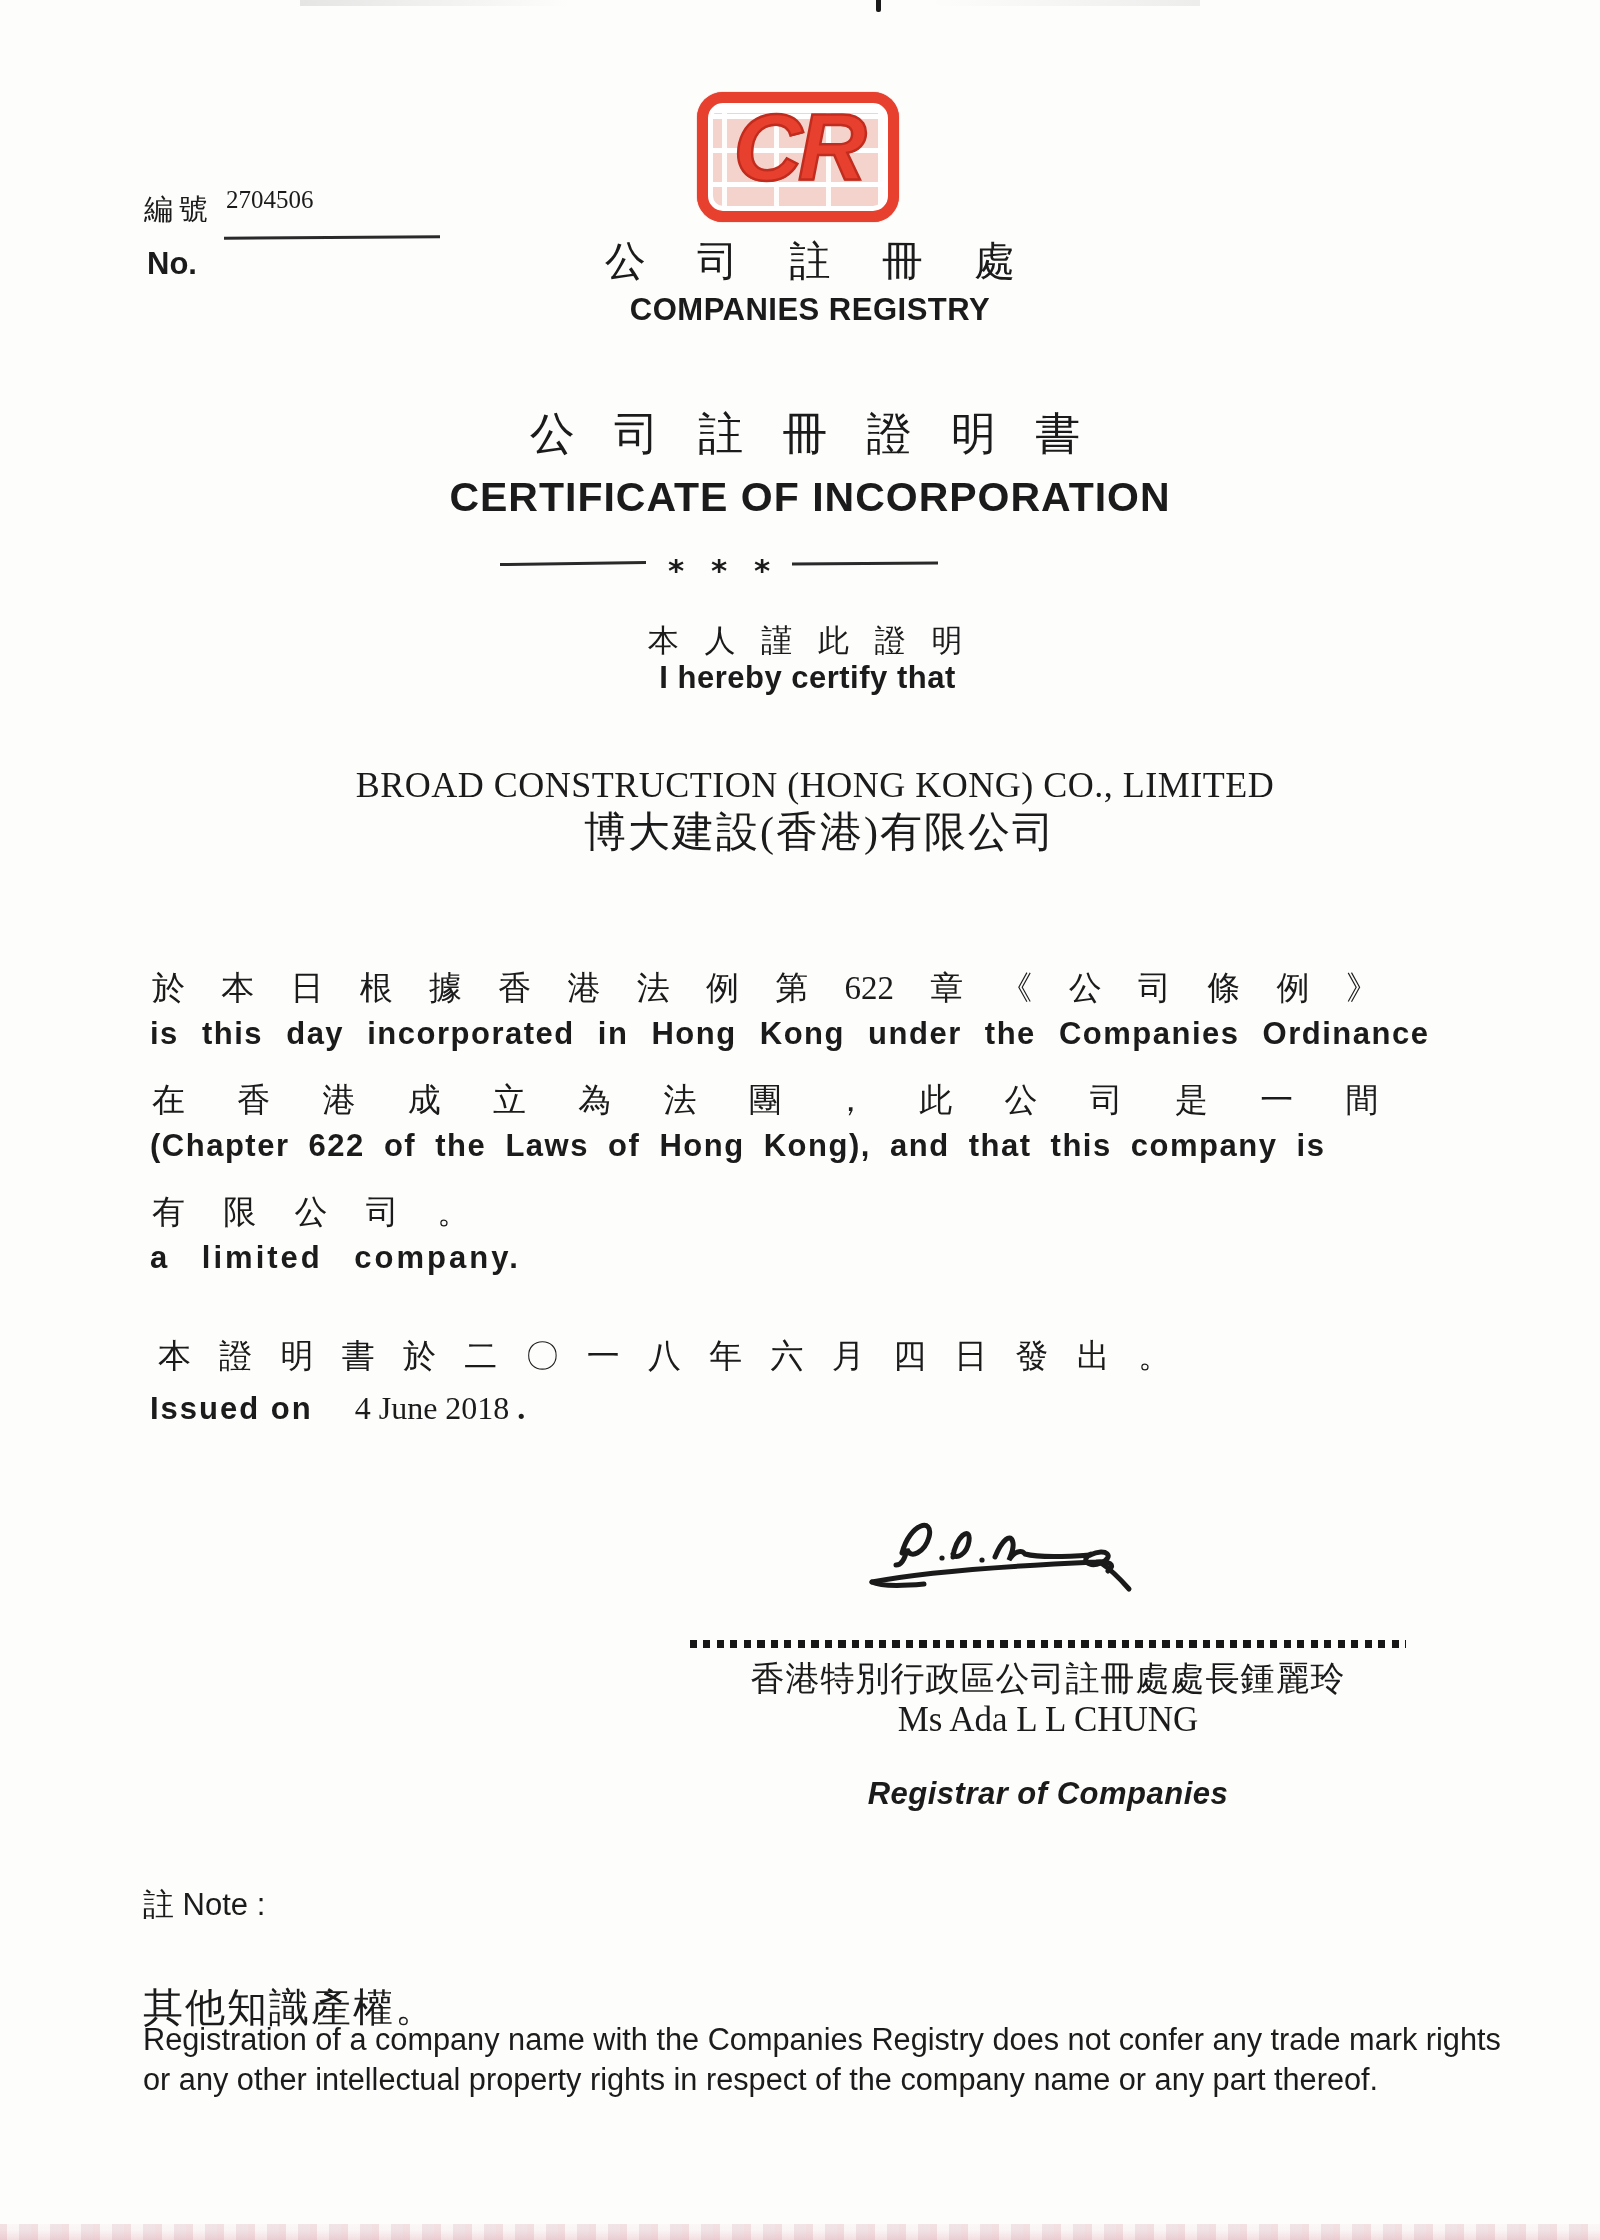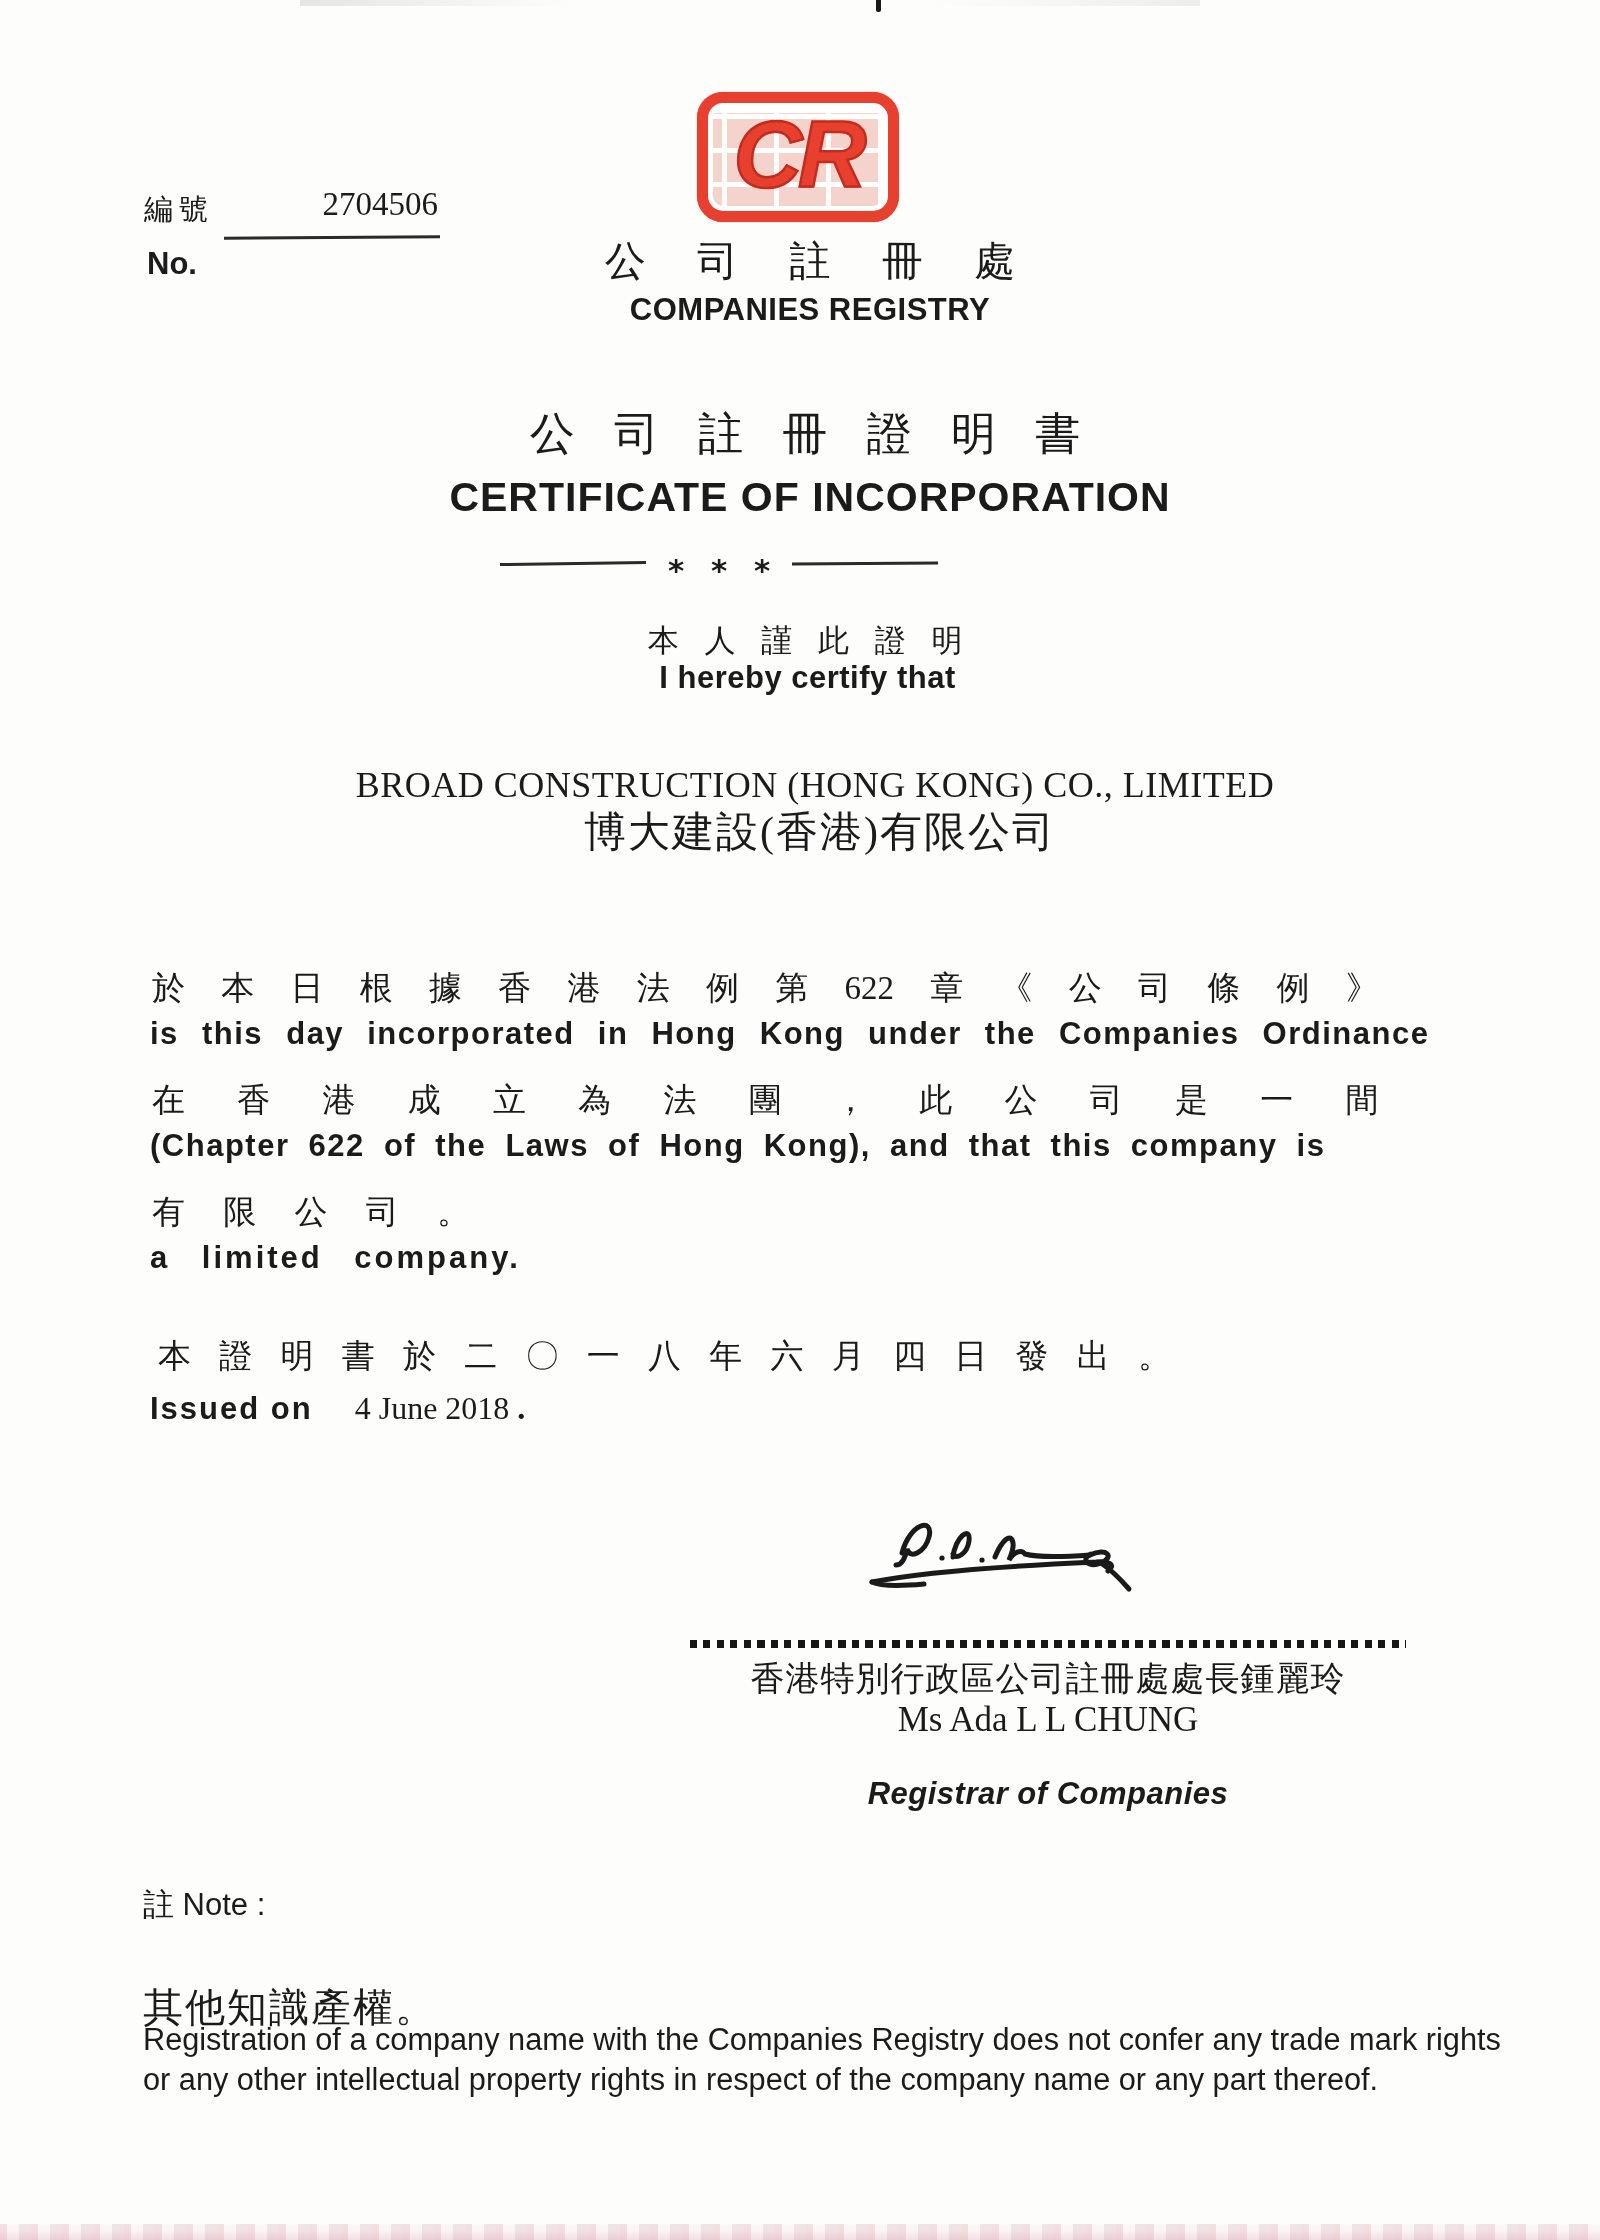--- a/index.html
+++ b/index.html
@@ -14,36 +14,36 @@
   }
   .abs{position:absolute;}
 
   
   .cn{font-family:"Liberation Serif", serif;}
   .en-sans{font-family:"Liberation Sans", sans-serif;}
   .en-serif{font-family:"Liberation Serif", serif;}
 
   
   .num-label-cn{left:144px;top:190px;font-size:29px;letter-spacing:6px;}
-  .num-value{left:226px;top:186px;width:212px;text-align:right;font-size:33px;}
+  .num-value{left:226px;top:186px;width:212px;text-align:left;font-size:25px;}
   .num-underline{left:224px;top:236px;width:216px;height:3px;background:#2a2a2a;transform:rotate(-0.4deg);}
   .num-label-en{left:147px;top:246px;font-size:31px;font-weight:bold;}
 
   
   .logo{
     left:697px;top:92px;width:180px;height:108px;
     border:11px solid #e8402e;
     border-radius:26px;
     box-shadow:inset 0 0 0 5px #ffffff, 0 0 1px #c43325;
     background-color:#f3d3cb;
     background-image:
       repeating-linear-gradient(0deg, #ffffff 0 5px, transparent 5px 34px),
       repeating-linear-gradient(90deg, rgba(255,255,255,0.95) 0 5px, transparent 5px 52px);
     background-position:0 10px, 14px 0;
-    display:flex;align-items:center;justify-content:center;
+    display:flex;justify-content:center;
   }
   .logo-text{
     font-family:"Liberation Sans", sans-serif;
     font-style:italic;font-weight:bold;
     font-size:95px;line-height:95px;
     color:#e8402e;
     -webkit-text-stroke:2.5px #c22c1e;
     text-shadow:0 1px 0 #c22c1e;
     transform:translateY(-3px);
     letter-spacing:-4px;

